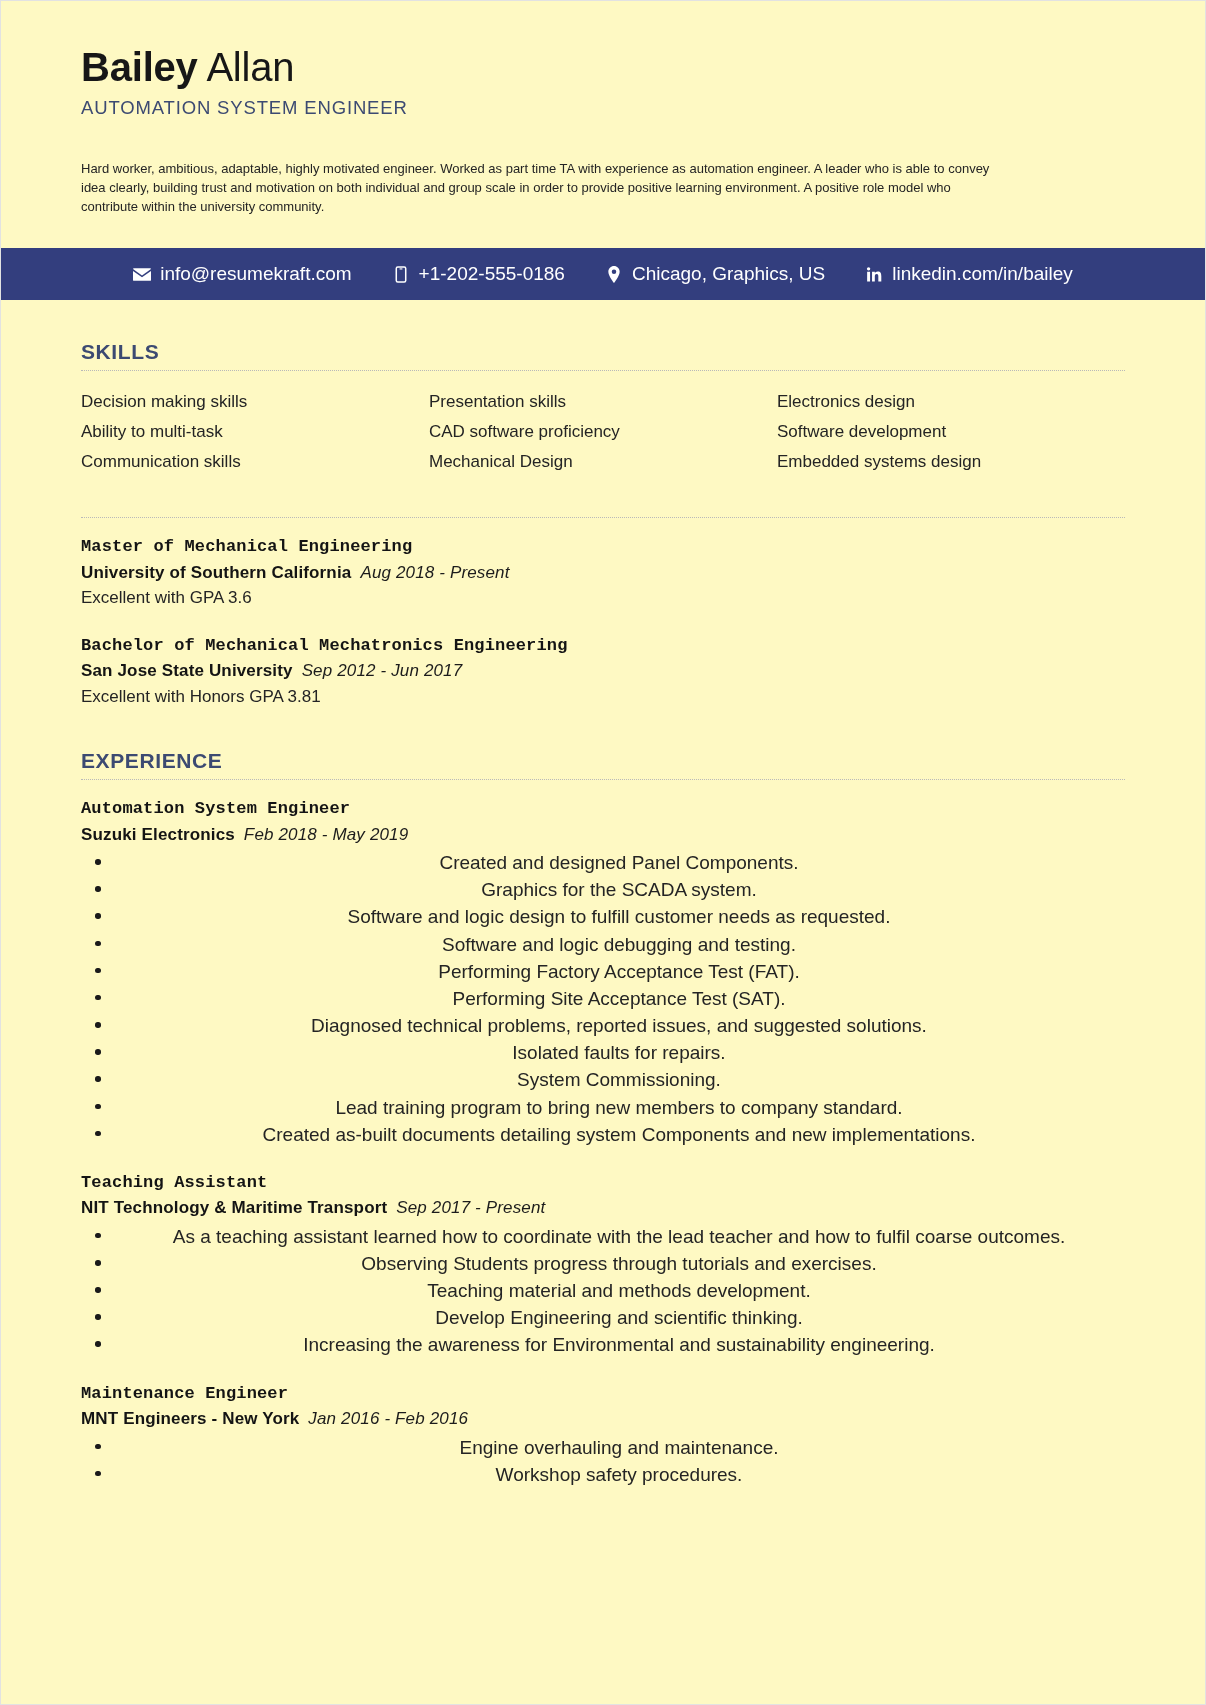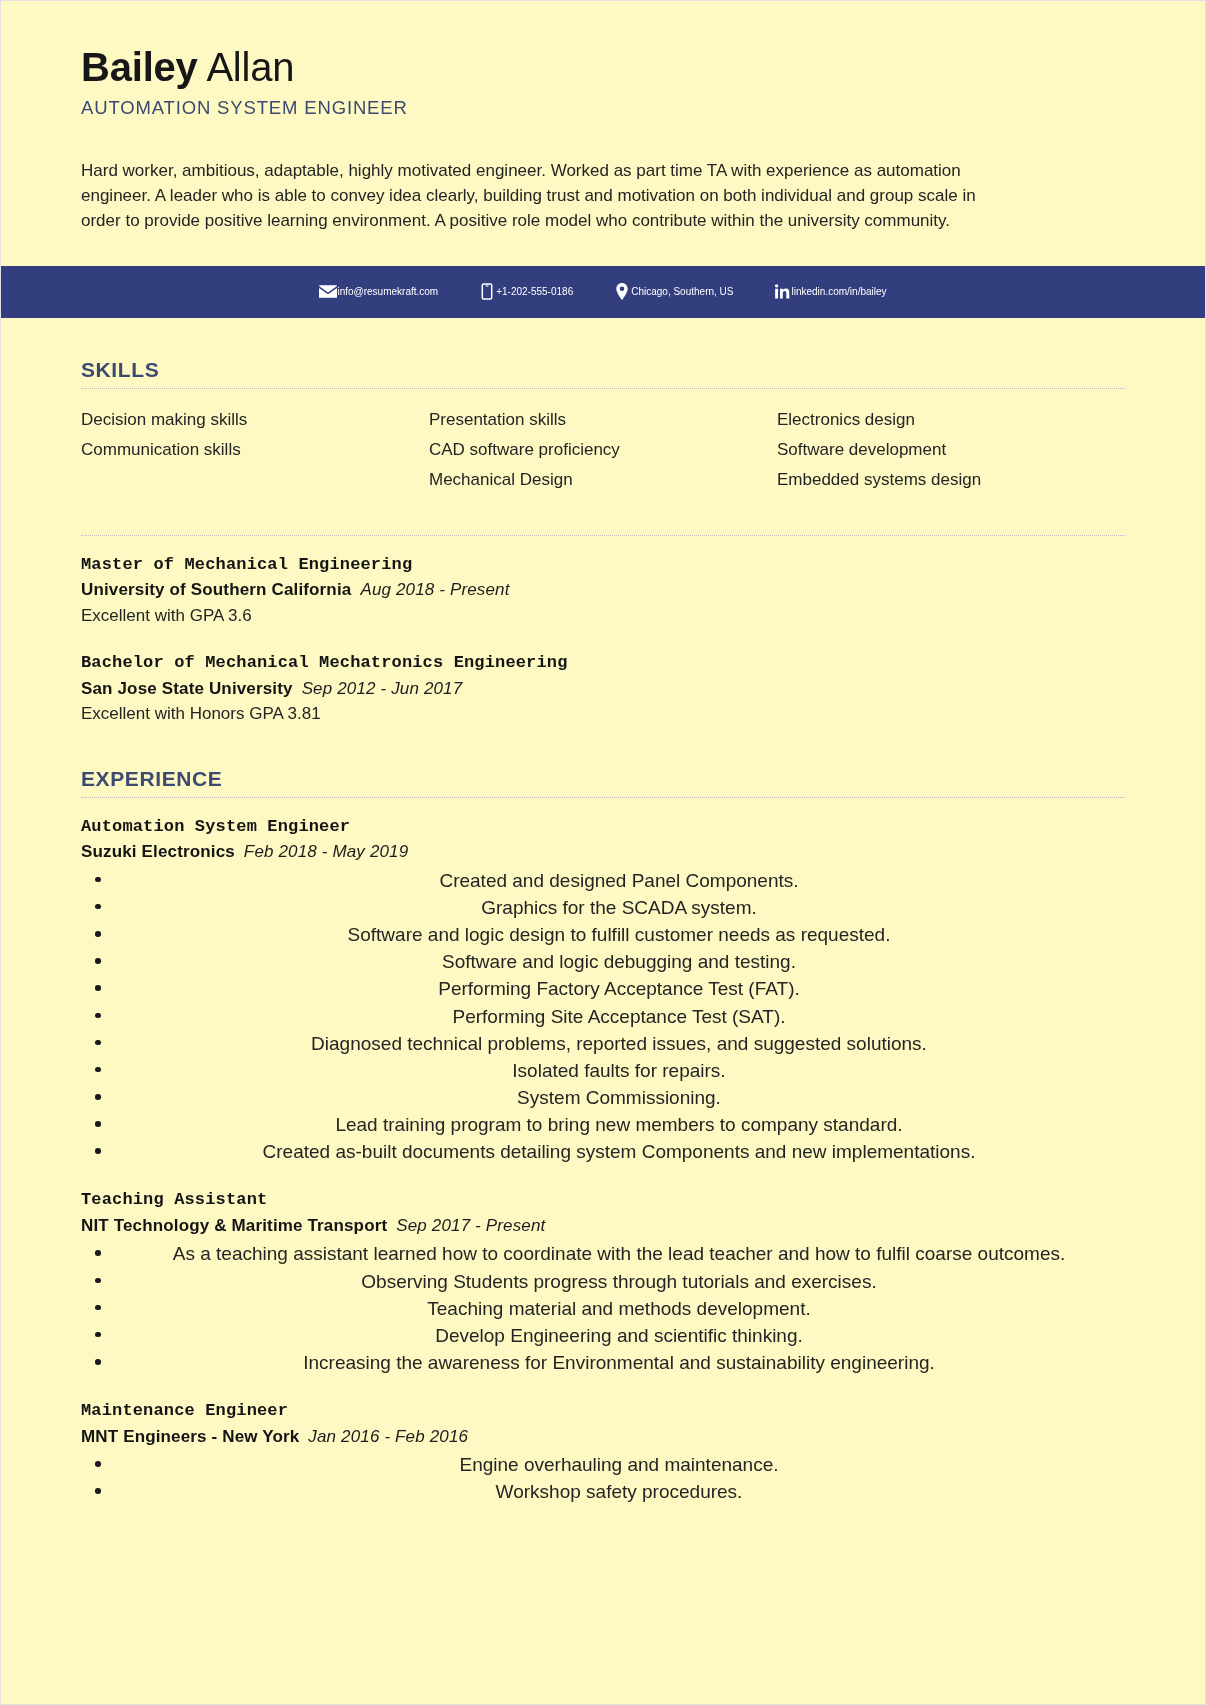--- a/index.html
+++ b/index.html
@@ -52,43 +52,43 @@
     margin-top: 7px;
     font-size: 18.5px;
     letter-spacing: 0.85px;
     color: #3c4a72;
     font-weight: 400;
   }
 
   
   .summary {
     margin-top: 40px;
-    font-size: 17px;
+    font-size: 13px;
     line-height: 1.47;
     color: #242424;
     max-width: 930px;
   }
 
   
   .contact-bar {
     margin-top: 32px;
     background: #333e7e;
     color: #ffffff;
     height: 52px;
     display: flex;
     align-items: center;
     justify-content: center;
     gap: 40px;
     padding: 0 40px;
   }
   .contact-item {
     display: flex;
     align-items: center;
-    gap: 0;
-    font-size: 10px;
+    gap: 9px;
+    font-size: 19px;
     color: #ffffff;
     white-space: nowrap;
   }
   .contact-item .ico {
     display: inline-flex;
     align-items: center;
     justify-content: center;
     width: 18px;
     height: 18px;
     flex: 0 0 18px;
@@ -229,41 +229,42 @@
       </span>
       <span>+1-202-555-0186</span>
     </div>
 
     <div class="contact-item">
       <span class="ico">
         <svg viewBox="0 0 14 18" width="14" height="17" fill="#ffffff">
             <path d="M7 0C3.7 0 1 2.7 1 6c0 4.4 6 12 6 12s6-7.6 6-12c0-3.3-2.7-6-6-6zm0 8.4A2.4 2.4 0 1 1 7 3.6a2.4 2.4 0 0 1 0 4.8z"></path>
           </svg>
       </span>
-      <span>Chicago, Southern, US</span>
+      <span>Chicago, Graphics, US</span>
     </div>
 
     <div class="contact-item">
       <span class="ico">
         <svg viewBox="0 0 18 18" width="17" height="17" fill="#ffffff">
             <path d="M1.2 6h3.1v10.5H1.2zM2.75 1.2a1.8 1.8 0 1 1 0 3.6 1.8 1.8 0 0 1 0-3.6zM6.4 6h3v1.45h.04c.42-.8 1.45-1.64 2.98-1.64 3.19 0 3.78 2.1 3.78 4.83v5.86h-3.15v-5.2c0-1.24-.02-2.84-1.73-2.84-1.73 0-2 1.35-2 2.75v5.29H6.4z"></path>
           </svg>
       </span>
       <span>linkedin.com/in/bailey</span>
     </div>
   </div>
 
   <div class="inner">
 
     <div class="section">
       <div class="section-title">SKILLS</div>
       <div class="divider"></div>
       <div class="skills-grid">
         <div class="skill-col">
           <div class="skill-item">Decision making skills</div>
+          <div class="skill-item">Ability to multi-task</div>
           <div class="skill-item">Communication skills</div>
         </div>
         <div class="skill-col">
           <div class="skill-item">Presentation skills</div>
           <div class="skill-item">CAD software proficiency</div>
           <div class="skill-item">Mechanical Design</div>
         </div>
         <div class="skill-col">
           <div class="skill-item">Electronics design</div>
           <div class="skill-item">Software development</div>

